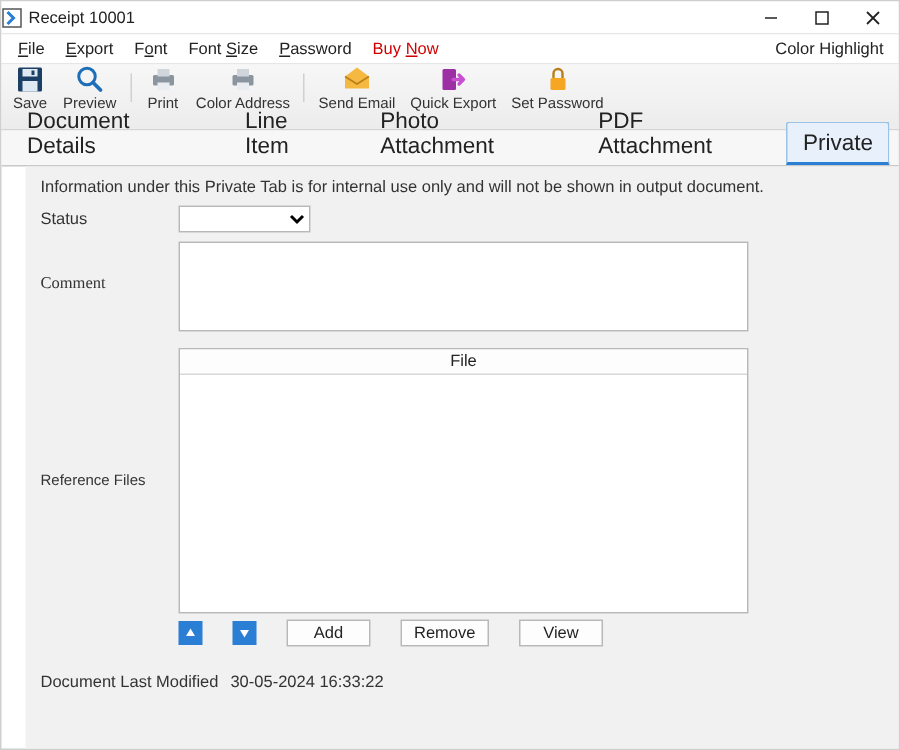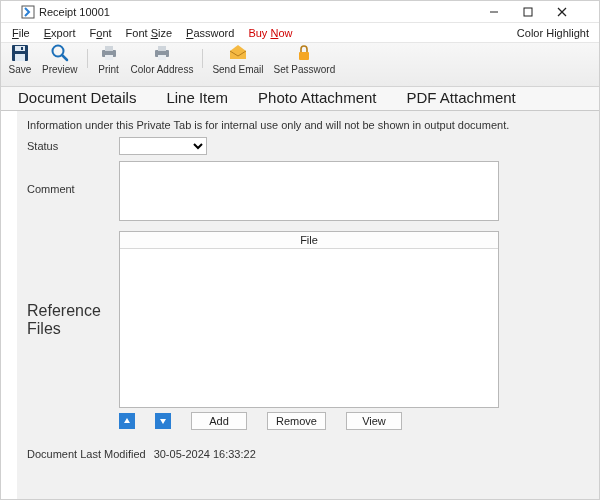--- a/index.html
+++ b/index.html
@@ -19,21 +19,21 @@
     display: flex;
     flex-direction: column;
     border: 1px solid #cfcfcf;
     background: #fff;
   }
   
   .titlebar {
     height: 22px;
     display: flex;
     align-items: center;
-    padding: 0 20px;
+    padding: 0 0;
     background: #fff;
     border-bottom: 1px solid #e6e6e6;
   }
   .titlebar .app-icon {
     width: 14px; height: 14px;
     margin-right: 4px;
     display: inline-flex; align-items: center; justify-content: center;
   }
   .titlebar .title { flex: 0 0 auto; font-size: 11px; }
   .titlebar .spacer { flex: 1; }
@@ -143,21 +143,21 @@
     width: 380px;
     height: 60px;
     resize: none;
     border: 1px solid #b8b8b8;
     background: #fff;
     font-family: inherit;
     font-size: 11px;
     padding: 2px;
   }
   .ref-block { display: flex; align-items: center; }
-  .ref-label { width: 92px; font-size: 16px; color: #333; }
+  .ref-label { width: 92px; font-size: 10px; color: #333; }
   .file-box {
     width: 380px;
     border: 1px solid #b8b8b8;
     background: #fff;
   }
   .file-header {
     text-align: center;
     font-size: 11px;
     padding: 2px 0;
     border-bottom: 1px solid #d8d8d8;
@@ -291,49 +291,59 @@
         <svg width="20" height="20" viewBox="0 0 20 20">
             <path d="M2 8 L10 2 L18 8 L18 16 L2 16 Z" fill="#f5b942"></path>
             <path d="M2 8 L10 13 L18 8" fill="none" stroke="#b87e1a" stroke-width="1"></path>
           </svg>
       </span>
       <span class="lbl">Send Email</span>
     </div>
     <div class="tool">
       <span class="icon">
         <svg width="20" height="20" viewBox="0 0 20 20">
+            <rect x="3" y="3" width="9" height="14" rx="1" fill="#9b2fa3"></rect>
+            <path d="M10 10 L17 10 M14 7 L17 10 L14 13" fill="none" stroke="#c94fd1" stroke-width="2.2" stroke-linecap="round" stroke-linejoin="round"></path>
+          </svg>
+      </span>
+      <span class="lbl">Quick Export</span>
+    </div>
+    <div class="tool">
+      <span class="icon">
+        <svg width="20" height="20" viewBox="0 0 20 20">
             <rect x="5" y="9" width="10" height="8" rx="1" fill="#f5a623"></rect>
             <path d="M7 9 V6 a3 3 0 0 1 6 0 V9" fill="none" stroke="#b87e1a" stroke-width="1.6"></path>
           </svg>
       </span>
       <span class="lbl">Set Password</span>
     </div>
   </div>
 
   <div class="tabstrip">
     <div class="tab">Document Details</div>
     <div class="tab">Line Item</div>
     <div class="tab">Photo Attachment</div>
     <div class="tab">PDF Attachment</div>
+    <div class="tab active">Private</div>
   </div>
 
   <div class="content">
     <div class="info-text">Information under this Private Tab is for internal use only and will not be shown in output document.</div>
 
     <div class="form-row">
       <div class="form-label">Status</div>
       <div class="form-field">
         <select class="status">
           <option></option>
         </select>
       </div>
     </div>
 
     <div class="form-row">
-      <div class="form-label" style="padding-top:22px;">Comment</div>
+      <div class="form-label" style="padding-top:22px;font-family:Liberation Serif, serif;">Comment</div>
       <div class="form-field">
         <textarea class="comment" value="" style=""></textarea>
       </div>
     </div>
 
     <div class="ref-block" style="margin-top:2px;">
       <div class="ref-label">Reference Files</div>
       <div>
         <div class="file-box">
           <div class="file-header">File</div>

